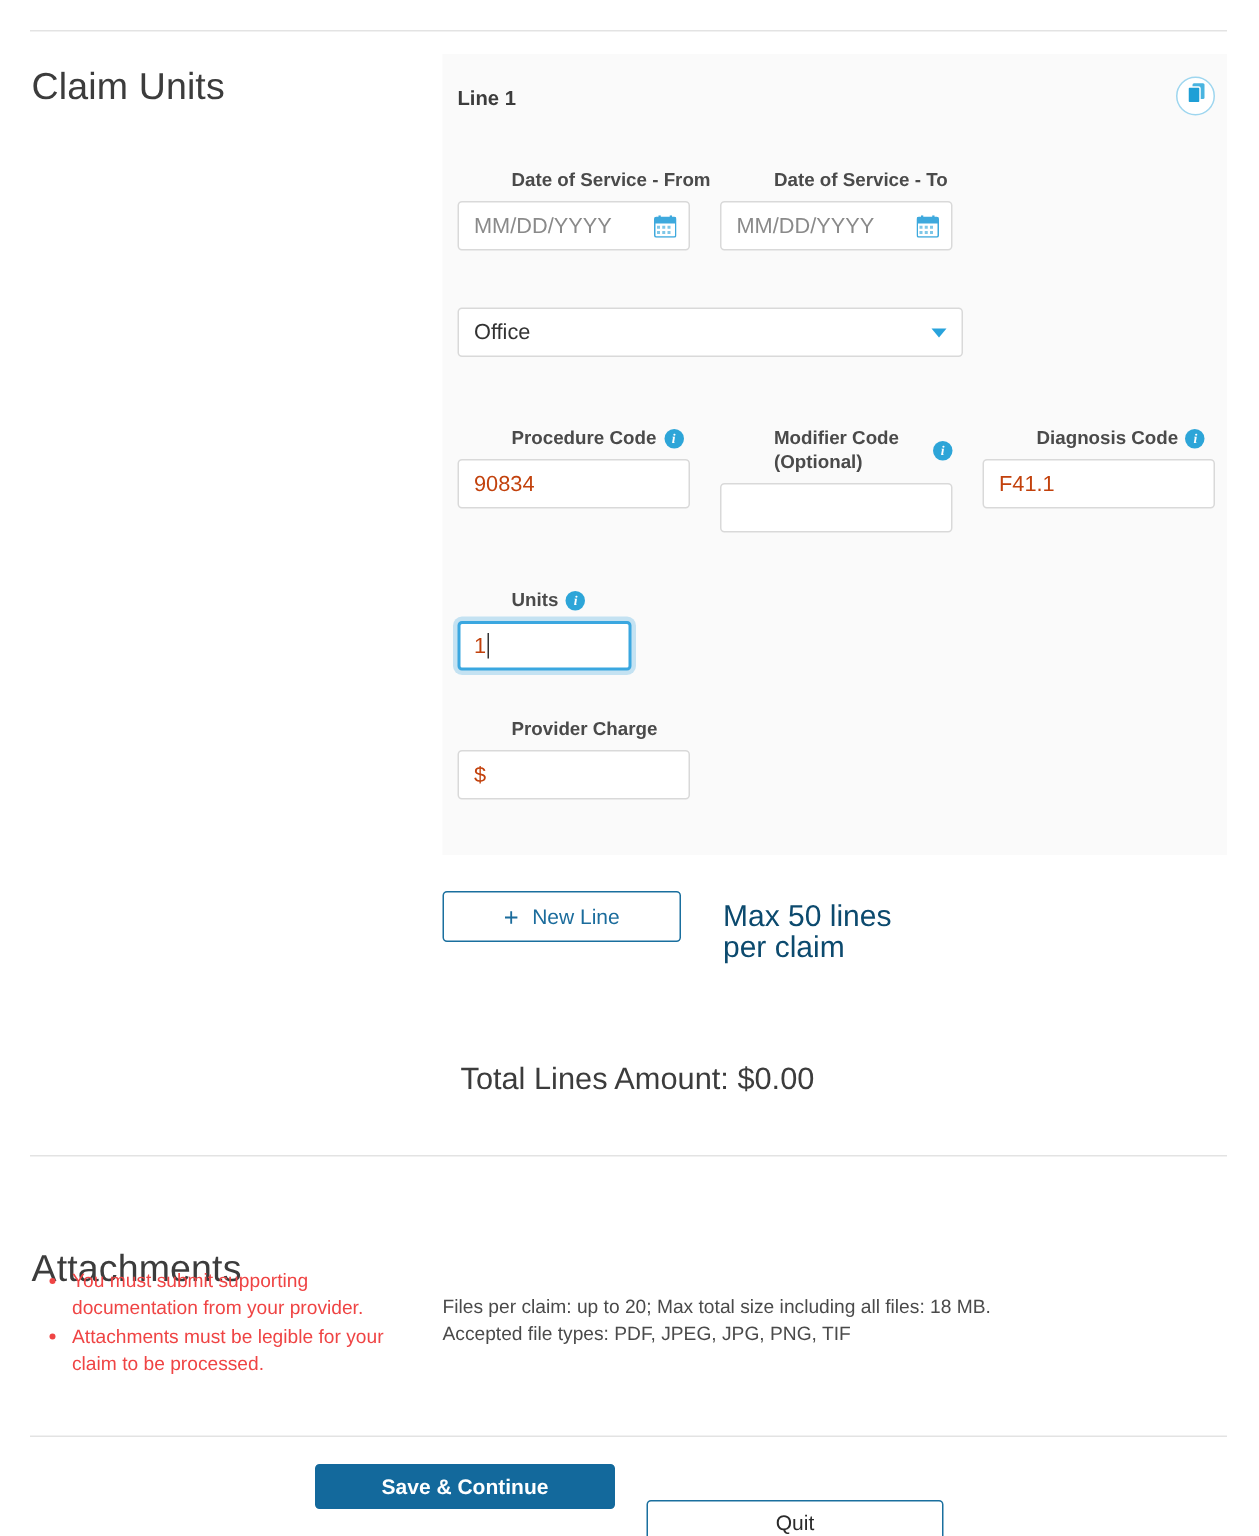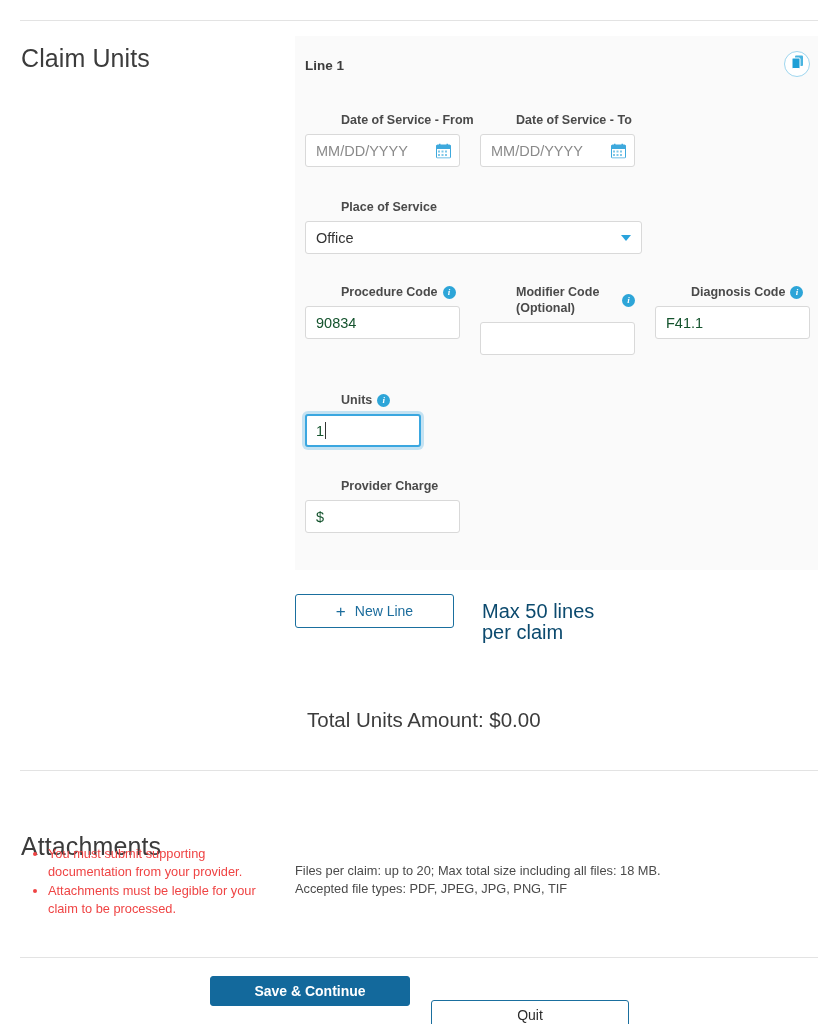--- a/index.html
+++ b/index.html
@@ -87,21 +87,21 @@
     font-family: "Liberation Serif", serif;
     flex: 0 0 auto;
   }
 
   .txt-input {
     background: #ffffff;
     border: 1px solid #d9d9d9;
     border-radius: 3px;
     height: 33px;
     font-size: 14.5px;
-    color: #14532d;
+    color: #c2410c;
     padding: 0 10px;
     display: flex;
     align-items: center;
     font-family: "Liberation Sans", sans-serif;
     width: 100%;
   }
   .txt-input.placeholder { color: #8a8a8a; }
   .txt-input.focused {
     border: 2px solid #3aa7e0;
     box-shadow: 0 0 0 3px rgba(58,167,224,.28);
@@ -315,21 +315,20 @@
                 <rect x="2" y="10.5" width="2" height="2"></rect>
               <rect x="5.5" y="10.5" width="2" height="2"></rect>
                 <rect x="9" y="10.5" width="2" height="2"></rect>
             </g>
           </svg>
         </span>
       </div>
     </div>
 
     <div class="fgroup" id="g-pos">
-      <div class="field-label">Place of Service</div>
       <div class="select-input">
         <span>Office</span>
         <span class="caret-down"></span>
       </div>
     </div>
 
     <div class="fgroup" id="g-proc">
       <div class="field-label">
         <span>Procedure Code</span>
         <span class="info-icon">i</span>
@@ -371,21 +370,21 @@
 
   </div>
 
   <div class="newline-btn">
     <span class="plus-glyph">+</span>
     <span>New Line</span>
   </div>
 
   <div class="max-lines-note">Max 50 lines per claim</div>
 
-  <div class="total-billed">Total Units Amount: $0.00</div>
+  <div class="total-billed">Total Lines Amount: $0.00</div>
 
   <div class="divider" id="divider-attachments"></div>
 
   <div class="section-title" id="attachments-title">Attachments</div>
 
 
   <ul class="attach-bullets">
     <li>You must submit supporting documentation from your provider.</li>
     <li>Attachments must be legible for your claim to be processed.</li>
   </ul>

